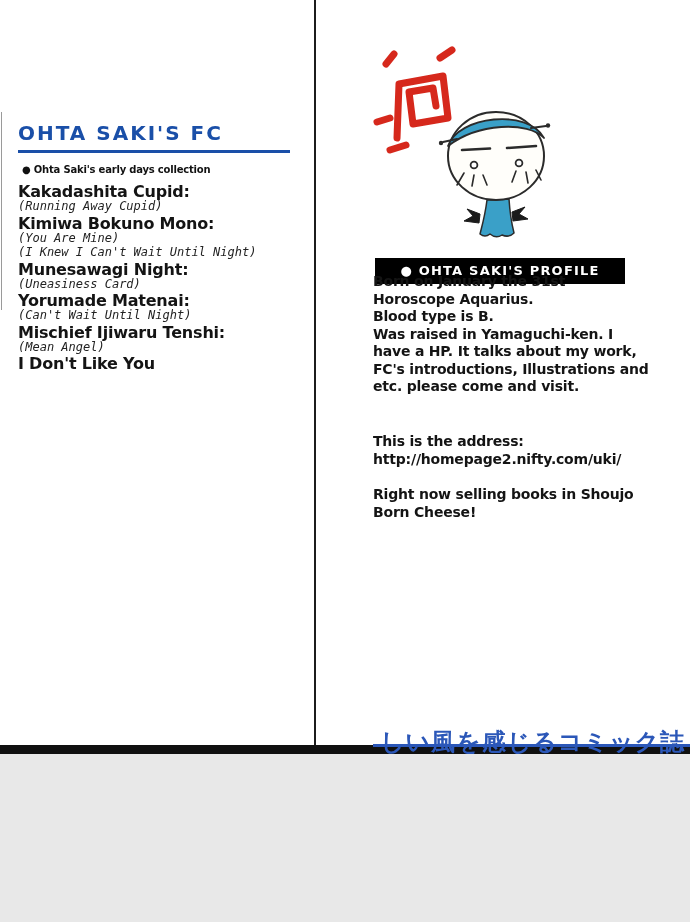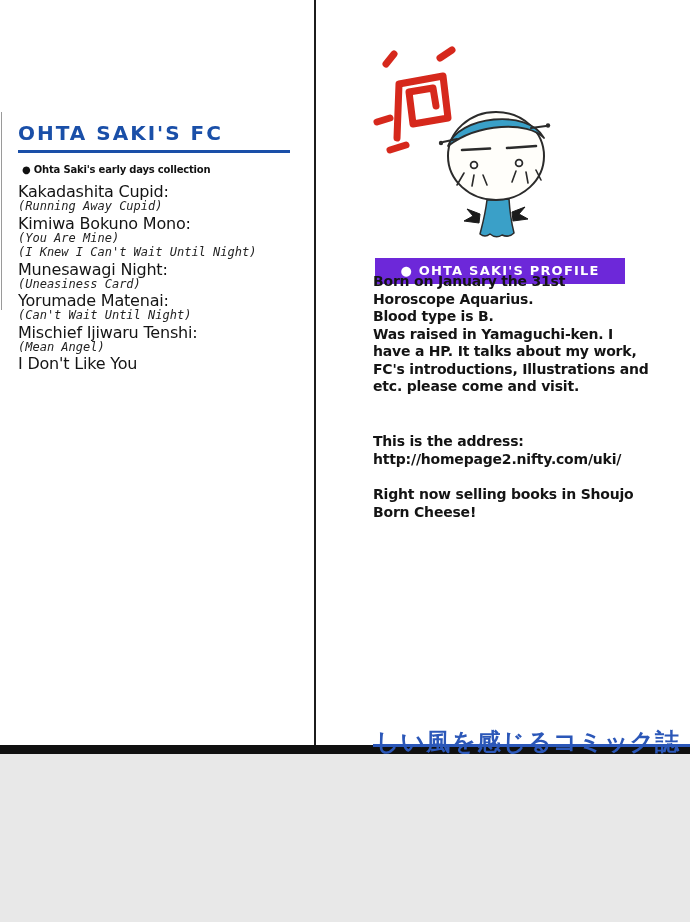--- a/index.html
+++ b/index.html
@@ -16,54 +16,54 @@
   .fc-title{
     position:absolute;left:18px;top:121px;margin:0;
     font-size:20px;font-weight:bold;letter-spacing:2px;color:#1a4fa8;
   }
   .title-rule{position:absolute;left:18px;top:150px;width:272px;height:2.5px;background:#1a4fa8;}
   .collection-header{
     position:absolute;left:22px;top:164px;width:285px;
     font-size:10px;font-weight:bold;color:#111;letter-spacing:-0.2px;
   }
   .works{position:absolute;left:18px;top:183px;margin:0;padding:0;list-style:none;width:295px;}
-  .work-title{font-size:16px;line-height:17px;font-weight:normal;color:#141414;letter-spacing:-0.2px;}
+  .work-title{font-size:16px;line-height:17px;font-weight:bold;color:#141414;letter-spacing:-0.2px;}
   .work-trans{
     font-size:12px;line-height:13.5px;color:#222;font-style:italic;
     font-family:"DejaVu Sans Mono",monospace;letter-spacing:0;margin-bottom:1px;
   }
   .work-trans:empty{display:none;}
 
   
   .fc-box{
     position:absolute;left:208px;top:824px;width:100px;height:88px;
     border:2px dotted #b3b3b3;background:#0ea5e9;text-align:center;
   }
   .fc-box svg{display:block;margin:4px auto 0;}
   .fc-caption{font-size:11px;color:#4a4a4a;letter-spacing:0;margin-top:1px;}
 
   
   .doodle{position:absolute;left:340px;top:28px;}
 
   .profile-bar{
     position:absolute;left:375px;top:258px;width:250px;height:26px;
-    background:#6d28d9;color:#fff;text-align:center;line-height:26px;
+    background:#000000;color:#fff;text-align:center;line-height:26px;
     font-size:13px;font-weight:bold;letter-spacing:1.2px;
   }
   .bio,.address,.selling{
     position:absolute;left:373px;width:317px;white-space:pre-line;
     font-size:14px;line-height:17.5px;font-weight:bold;color:#141414;letter-spacing:-0.2px;
   }
   .bio{top:273px;}
   .address{top:433px;}
   .selling{top:486px;}
 
   
   .tagline{
-    position:absolute;left:375px;top:726px;width:315px;text-align:left;
+    position:absolute;left:375px;top:726px;width:315px;text-align:center;
     font-size:24px;font-weight:600;color:#2b57b8;letter-spacing:1px;
   }
   .tagline-rule{position:absolute;left:373px;top:744px;width:317px;height:3px;background:#2b57b8;z-index:0;}
   .cheese-word{
     position:absolute;left:372px;top:748px;z-index:2;
     font-family:"DejaVu Serif",serif;font-weight:bold;font-size:126px;line-height:1;
     color:#e60014;letter-spacing:-6px;transform:scaleX(0.68);transform-origin:0 0;
     white-space:nowrap;
   }
   .monthly{

